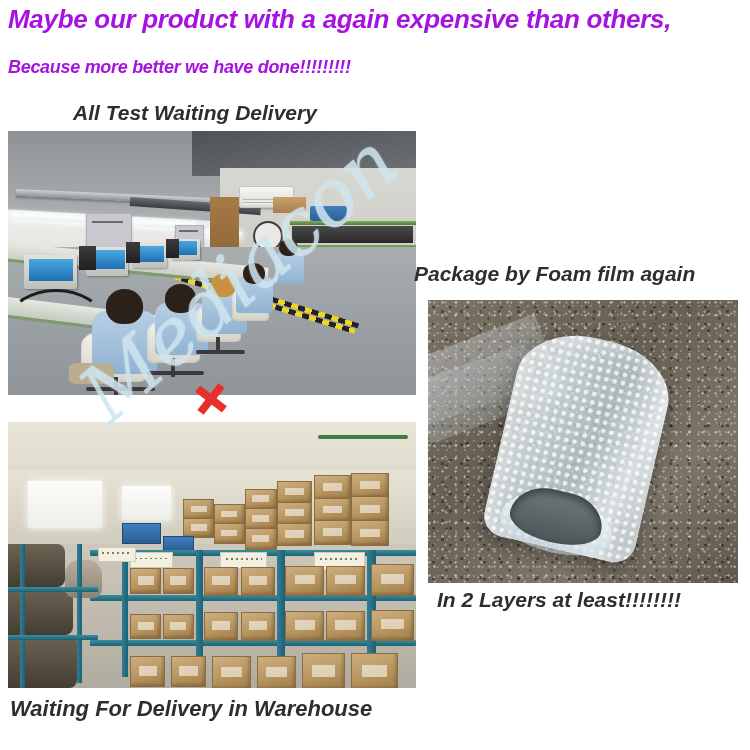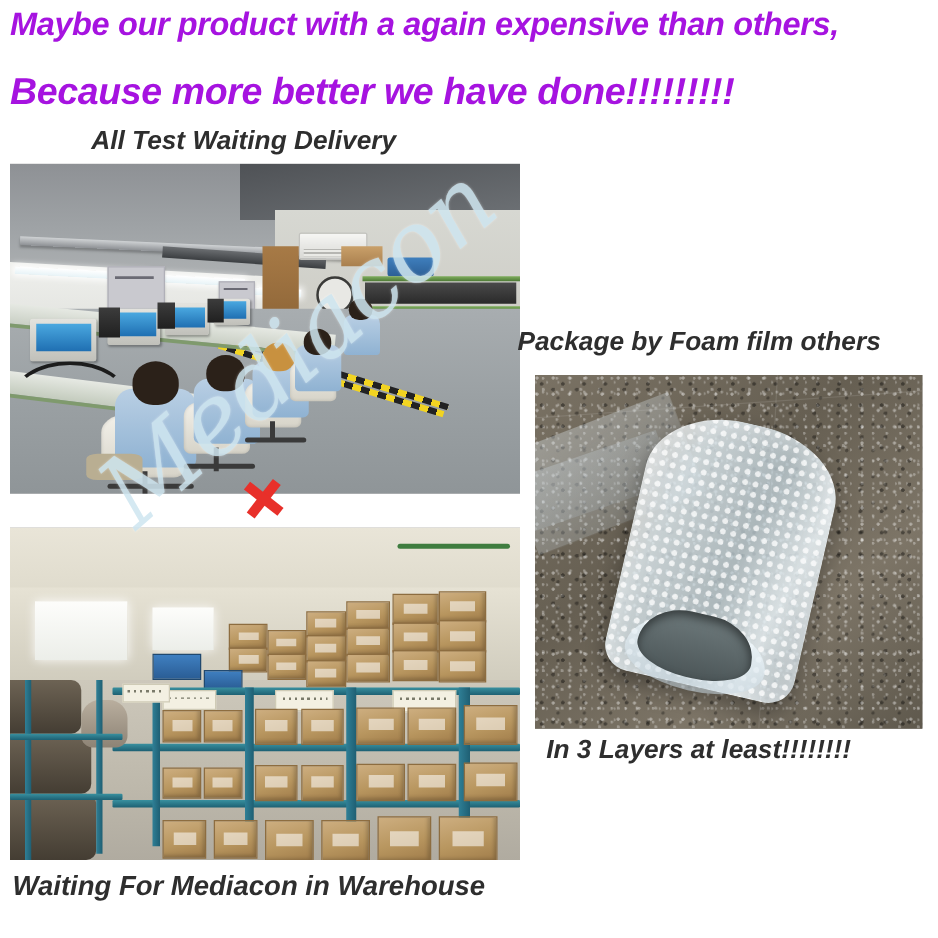--- a/index.html
+++ b/index.html
@@ -19,21 +19,21 @@
   .headline {
     position: absolute;
     left: 8px;
     font-style: italic;
     font-weight: bold;
     color: #a613e0;
     letter-spacing: -0.3px;
     white-space: nowrap;
   }
   #headline-1 { top: 4px;  font-size: 26px; }
-  #headline-2 { top: 57px; font-size: 30px; }
+  #headline-2 { top: 57px; font-size: 18px; }
 
   .section-caption {
     position: absolute;
     font-style: italic;
     font-weight: bold;
     color: #2e2e2e;
     white-space: nowrap;
   }
   #caption-test     { left: 73px;  top: 101px; font-size: 21px; }
   #caption-package  { left: 414px; top: 262px; font-size: 21px; }
@@ -450,38 +450,38 @@
     <div class="w-body" style="left:56%;top:55%;width:9%;height:14%"></div>
     <div class="w-head" style="left:57.5%;top:50%;width:5.5%;height:8%"></div>
 
     <div class="w-body" style="left:65.5%;top:46%;width:7%;height:12%"></div>
     <div class="w-head" style="left:66.5%;top:41%;width:4.5%;height:6.5%"></div>
 
     <div class="f-cable" style="left:0%;top:60%;width:22%;height:22%"></div>
   </div>
 </div>
 
-<div class="section-caption" id="caption-package">Package by Foam film others</div>
+<div class="section-caption" id="caption-package">Package by Foam film again</div>
 
 <div class="photo" id="photo-bubble">
   <div class="photo-inner">
     <div class="bw-floor"></div>
     <div class="bw-tile-line" style="left:0;top:8%;width:100%;height:1px;transform:rotate(-4deg)"></div>
     <div class="bw-tile-line" style="left:60%;top:0;width:1px;height:100%;transform:rotate(3deg)"></div>
     <div class="bw-sheet"></div>
     <div class="bw-sheet2"></div>
     <div class="bw-roll">
       <div class="bw-roll-body"></div>
       <div class="bw-roll-rim"></div>
       <div class="bw-roll-hole"></div>
     </div>
   </div>
 </div>
 
-<div class="section-caption" id="caption-layers">In 3 Layers at least!!!!!!!!</div>
+<div class="section-caption" id="caption-layers">In 2 Layers at least!!!!!!!!</div>
 
 <div class="photo" id="photo-warehouse">
   <div class="photo-inner">
     <div class="wh-ceiling"></div>
     <div class="wh-wall"></div>
     <div class="wh-window wh-w1"></div>
     <div class="wh-window wh-w2"></div>
     <div class="wh-floor"></div>
     <div class="wh-green" style="left:76%;top:5%;width:22%"></div>
 
@@ -544,18 +544,18 @@
     <div class="wh-darkpile" style="left:-3%;top:80%;width:20%;height:20%"></div>
     <div class="wh-sack" style="left:14%;top:52%;width:9%;height:14%"></div>
     <div class="wh-rack" style="left:3%;top:46%;width:5px;height:54%"></div>
     <div class="wh-rack" style="left:17%;top:46%;width:5px;height:52%"></div>
     <div class="wh-beam" style="left:0%;top:62%;width:22%;height:5px"></div>
     <div class="wh-beam" style="left:0%;top:80%;width:22%;height:5px"></div>
     <div class="wh-label" style="left:22%;top:47%;width:9%;height:5%"></div>
   </div>
 </div>
 
-<div class="section-caption" id="caption-warehouse">Waiting For Mediacon in Warehouse</div>
+<div class="section-caption" id="caption-warehouse">Waiting For Delivery in Warehouse</div>
 
 <div id="watermark">
   <div id="watermark-text">Mediacon</div>
   <div id="watermark-cross"></div>
 </div>
 
 </body></html>

